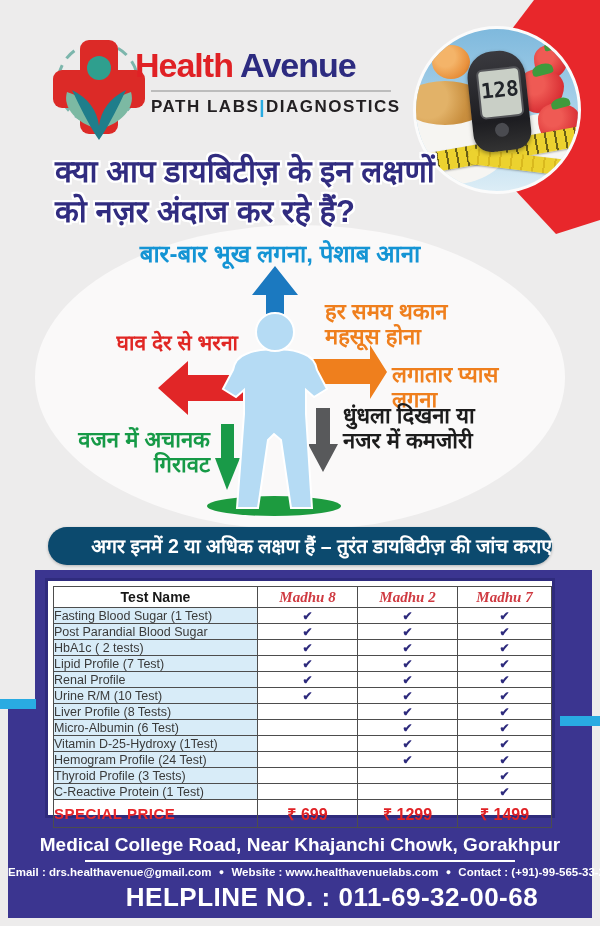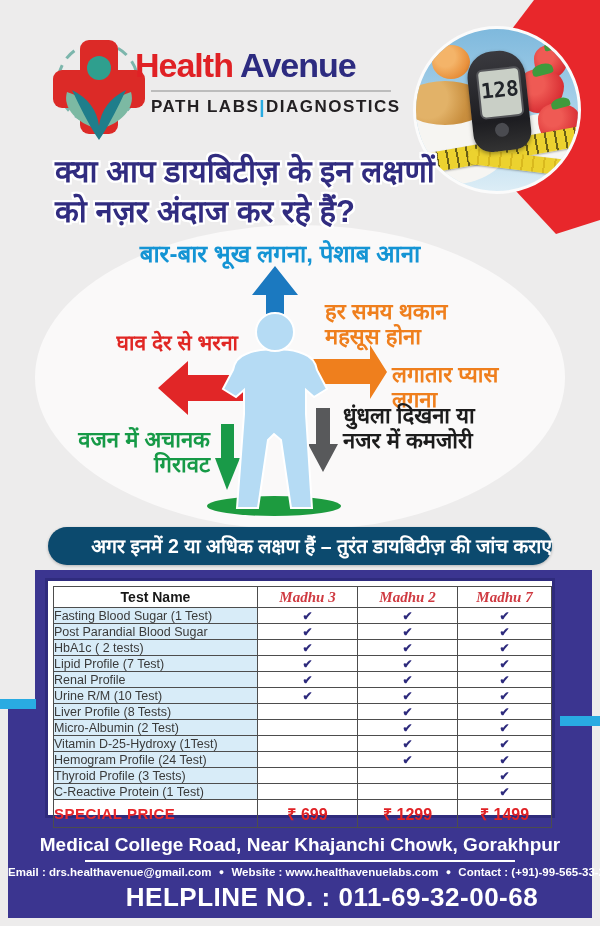--- a/index.html
+++ b/index.html
@@ -182,21 +182,21 @@
     <table class="tests">
       <colgroup>
           <col style="width:204px">
           <col style="width:100px">
           <col style="width:100px">
           <col style="width:94px">
         </colgroup>
       <thead>
         <tr>
           <th class="h-name">Test Name</th>
-          <th class="h-pkg">Madhu 3</th>
+          <th class="h-pkg">Madhu 8</th>
           <th class="h-pkg">Madhu 2</th>
           <th class="h-pkg">Madhu 7</th>
         </tr>
       </thead>
       <tbody>
           <tr>
             <td class="t-name">Fasting Blood Sugar (1 Test)</td>
             <td class="t-check">✔</td>
             <td class="t-check">✔</td>
             <td class="t-check">✔</td>
@@ -231,21 +231,21 @@
             <td class="t-check">✔</td>
             <td class="t-check">✔</td>
           </tr>
           <tr>
             <td class="t-name">Liver Profile (8 Tests)</td>
             <td class="t-check"></td>
             <td class="t-check">✔</td>
             <td class="t-check">✔</td>
           </tr>
           <tr>
-            <td class="t-name">Micro-Albumin (2 Test)</td>
+            <td class="t-name">Micro-Albumin (6 Test)</td>
             <td class="t-check"></td>
             <td class="t-check">✔</td>
             <td class="t-check">✔</td>
           </tr>
           <tr>
             <td class="t-name">Vitamin D-25-Hydroxy (1Test)</td>
             <td class="t-check"></td>
             <td class="t-check">✔</td>
             <td class="t-check">✔</td>
           </tr>

